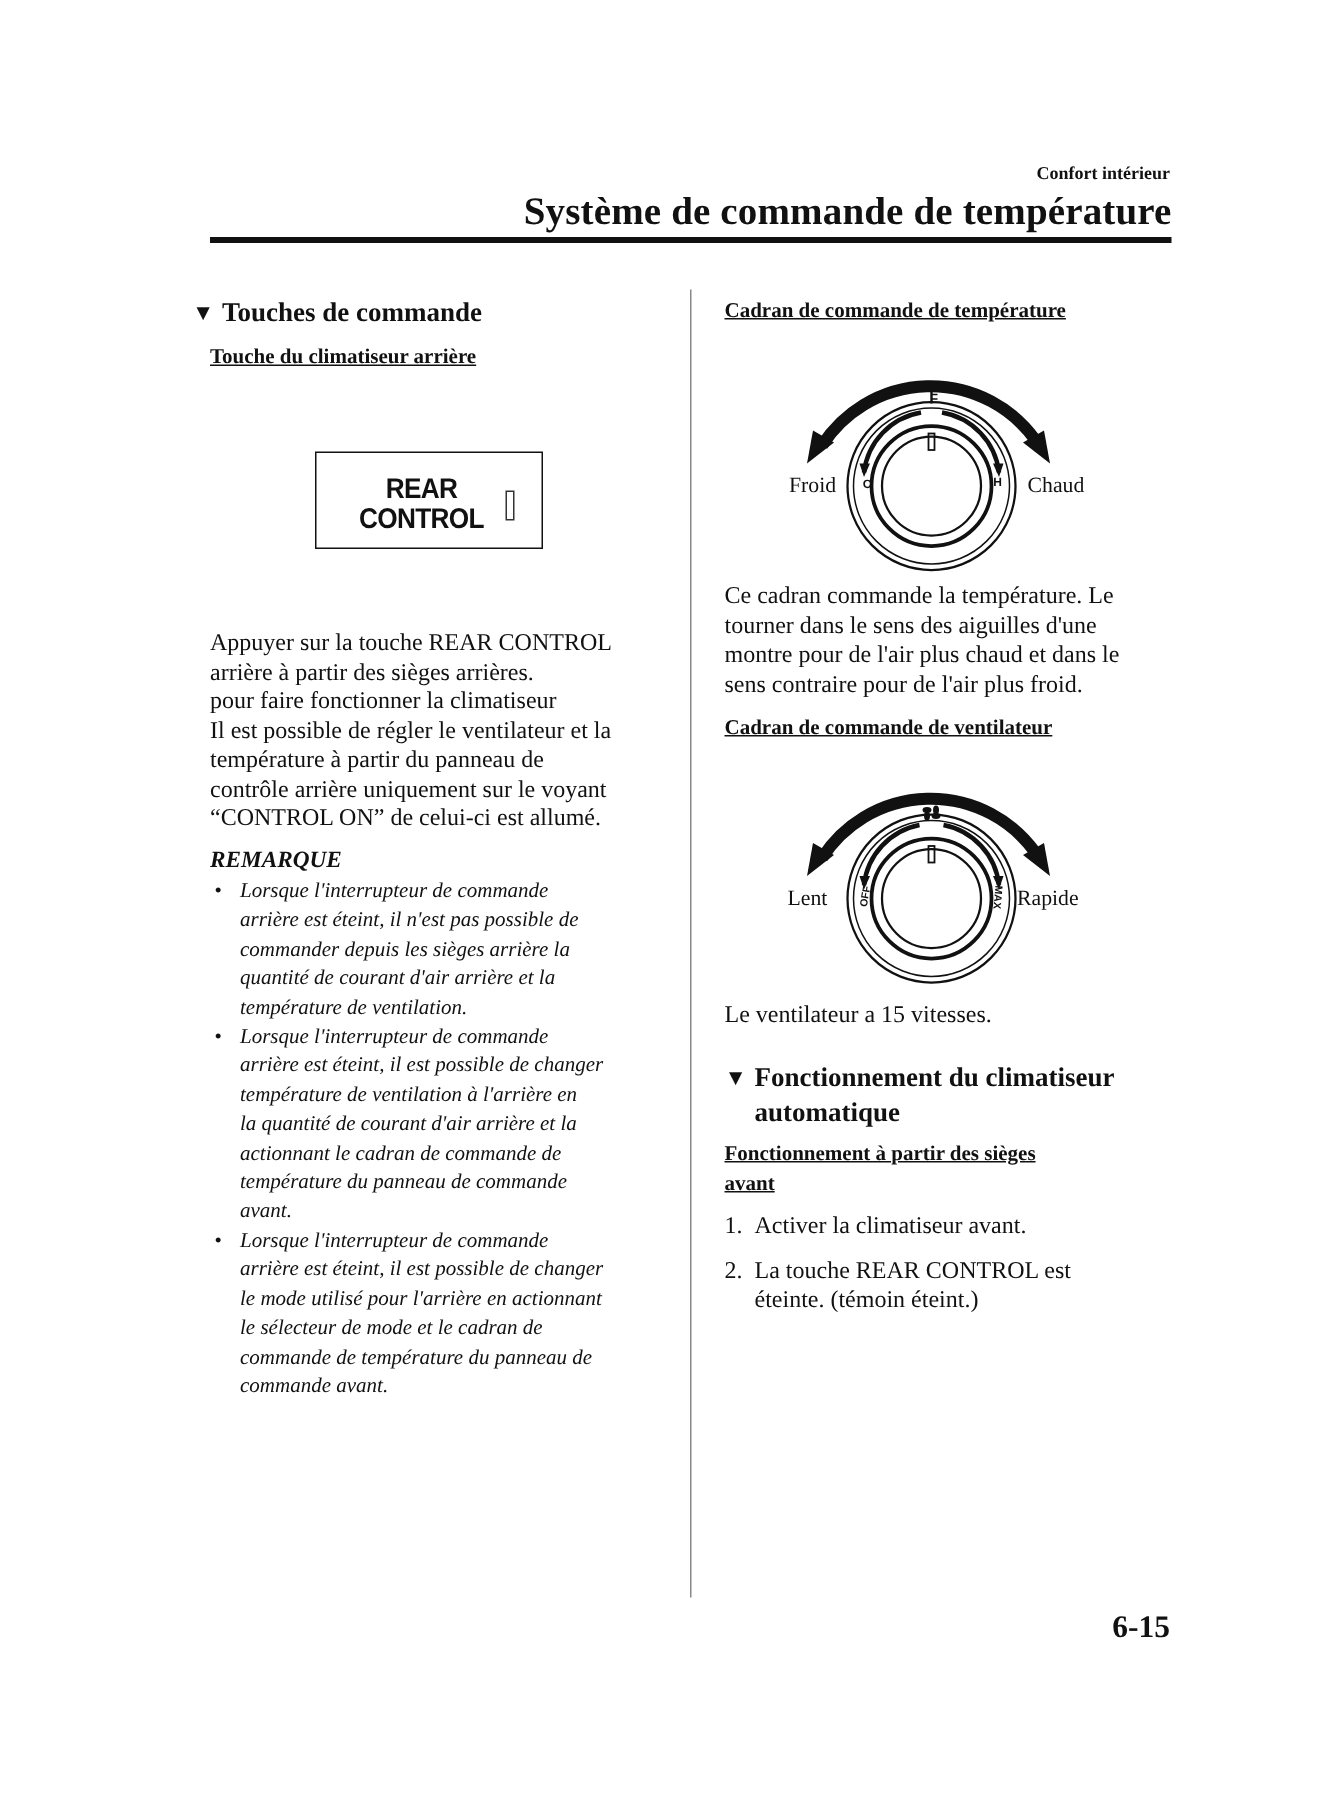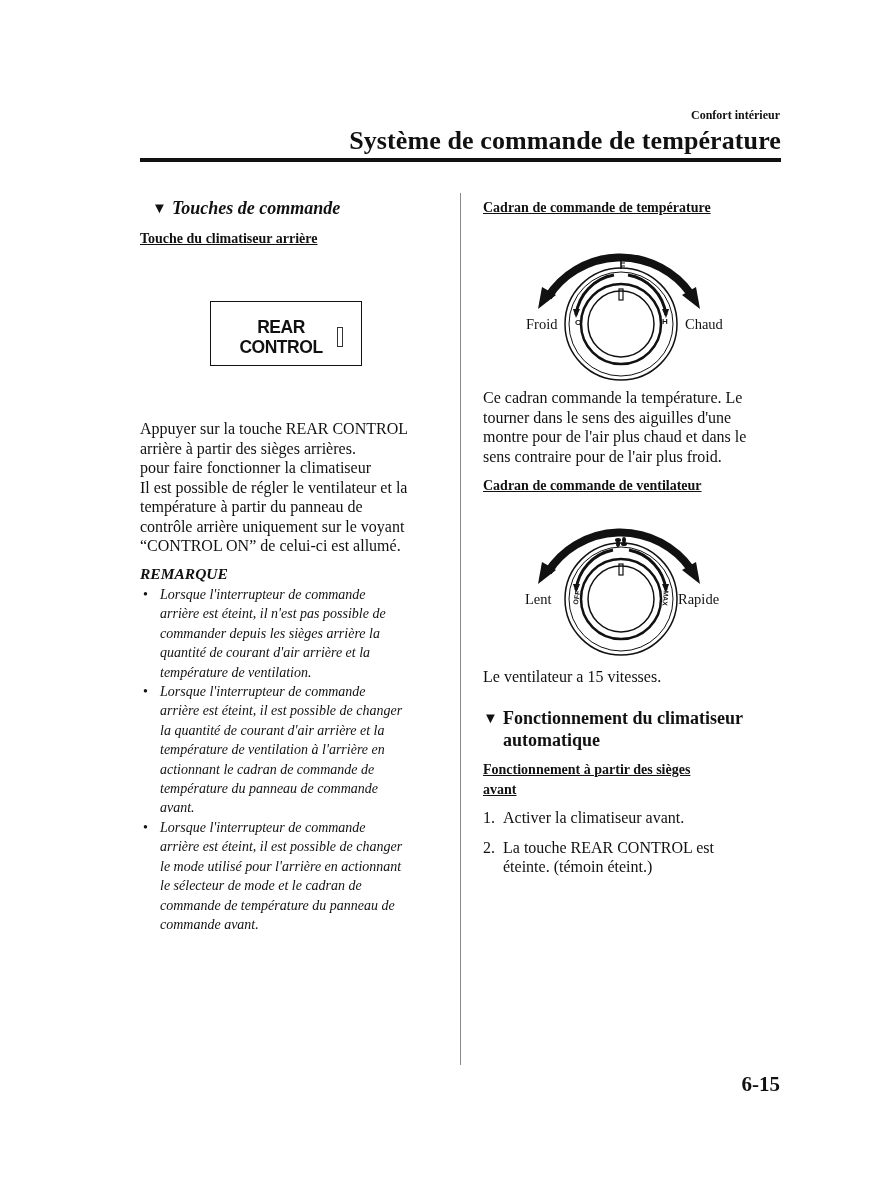--- a/index.html
+++ b/index.html
@@ -45,21 +45,21 @@
     svg text { font-family: "Liberation Sans", "DejaVu Sans", sans-serif; font-weight: bold; }
   </style>
 </head>
 <body>
 
 <div class="abs section-label">Confort intérieur</div>
 <div class="abs page-title">Système de commande de température</div>
 <div class="abs header-rule"></div>
 <div class="abs col-divider"></div>
 
-<div class="abs h2" style="left:152px; top:197px;font-style:italic;">
+<div class="abs h2" style="left:128px; top:197px;">
   <span class="tri">▼</span><span>Touches de commande</span>
 </div>
 <div class="abs h3" style="left:140px; top:229px;">Touche du climatiseur arrière</div>
 
 <div class="abs rear-btn">
   <div class="lbl">
     <div>REAR</div>
     <div>CONTROL</div>
   </div>
   <div class="ind"></div>
@@ -82,22 +82,22 @@
     <div>Lorsque l'interrupteur de commande</div>
     <div>arrière est éteint, il n'est pas possible de</div>
     <div>commander depuis les sièges arrière la</div>
     <div>quantité de courant d'air arrière et la</div>
     <div>température de ventilation.</div>
   </li>
   <li>
     <span class="bullet">•</span>
     <div>Lorsque l'interrupteur de commande</div>
     <div>arrière est éteint, il est possible de changer</div>
+    <div>température de ventilation à l'arrière en</div>
     <div>la quantité de courant d'air arrière et la</div>
-    <div>température de ventilation à l'arrière en</div>
     <div>actionnant le cadran de commande de</div>
     <div>température du panneau de commande</div>
     <div>avant.</div>
   </li>
   <li>
     <span class="bullet">•</span>
     <div>Lorsque l'interrupteur de commande</div>
     <div>arrière est éteint, il est possible de changer</div>
     <div>le mode utilisé pour l'arrière en actionnant</div>
     <div>le sélecteur de mode et le cadran de</div>

